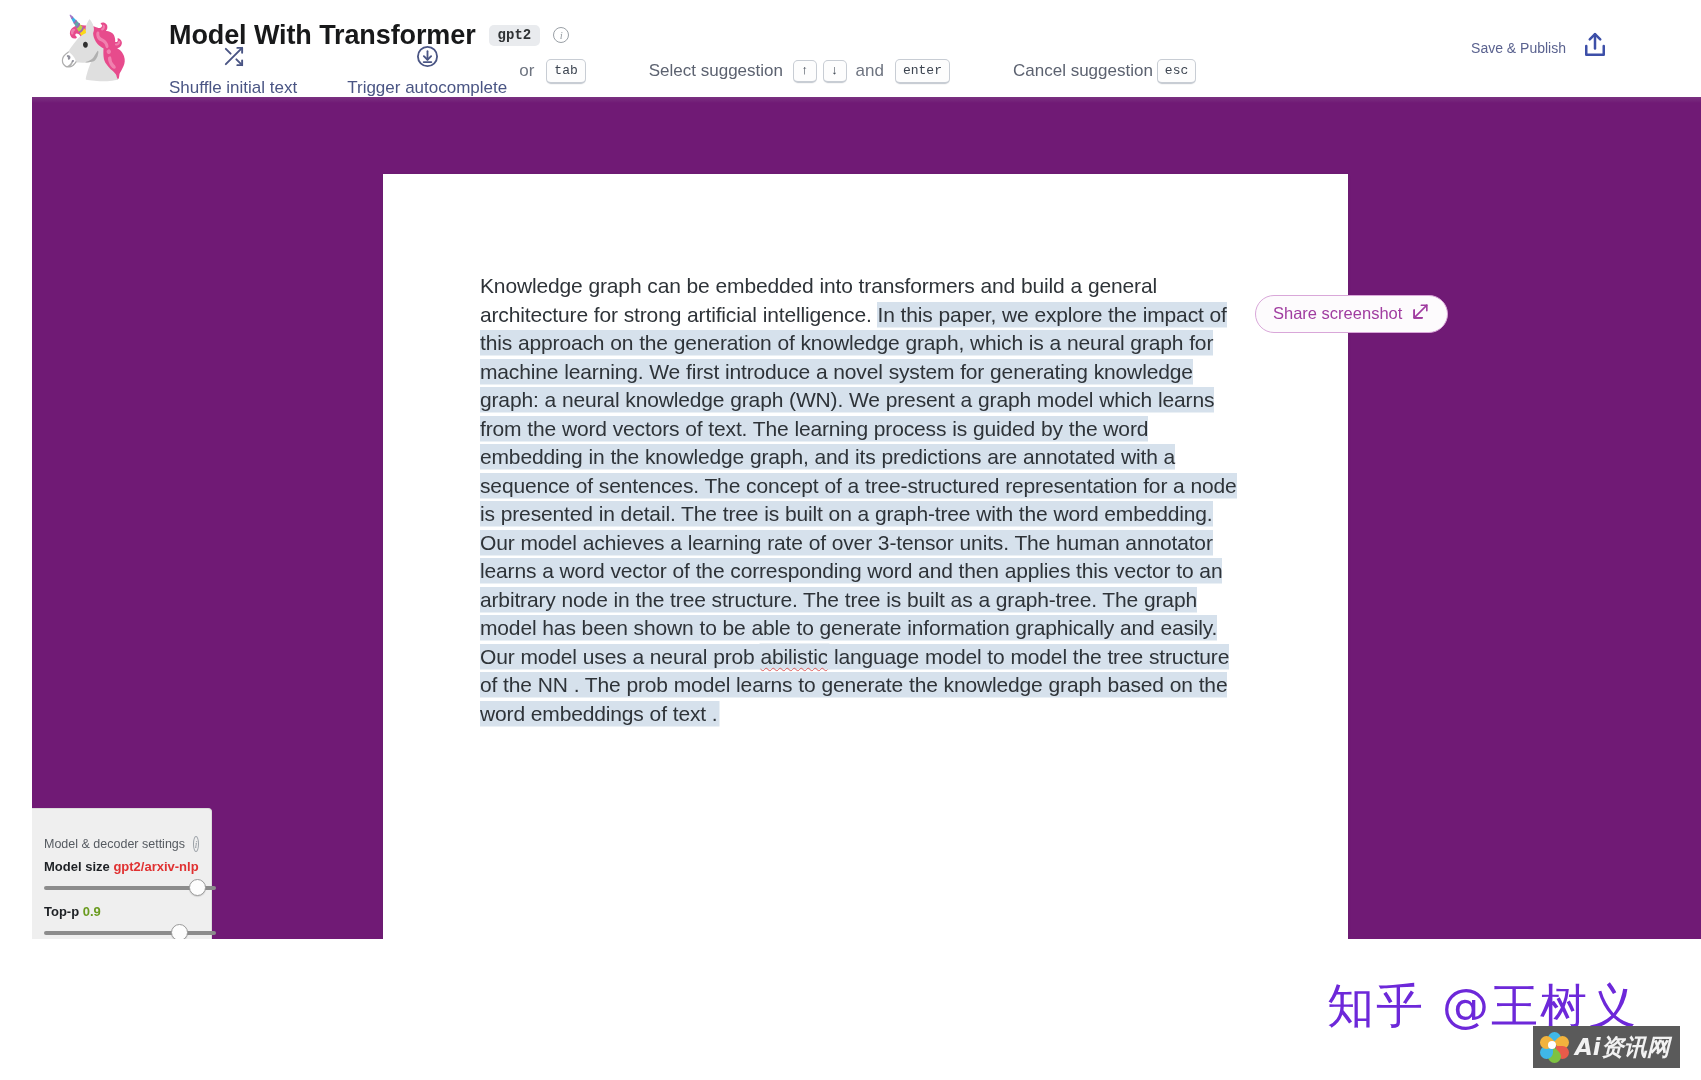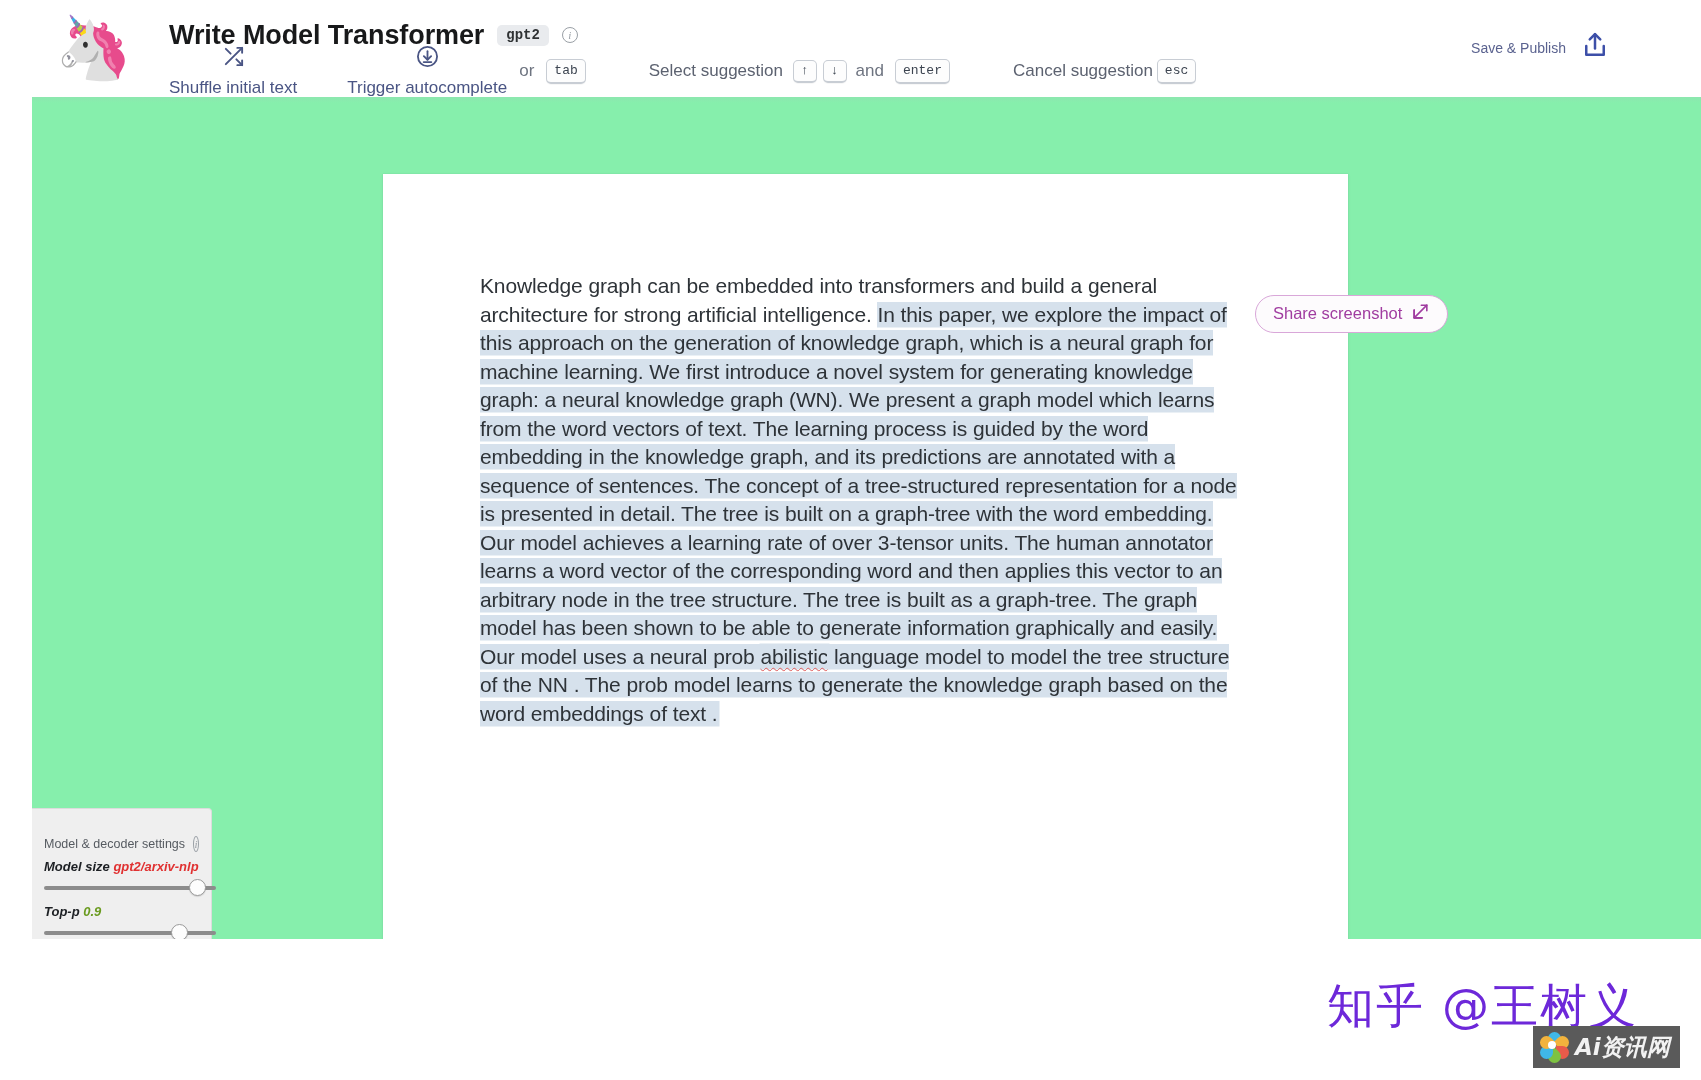--- a/index.html
+++ b/index.html
@@ -136,21 +136,21 @@
     background: linear-gradient(to bottom, rgba(180,185,195,0.20), rgba(180,185,195,0));
     z-index: 19;
   }
 
   
   #body-area {
     position: absolute;
     left: 32px; top: 97px;
     width: 1669px;
     height: 842px;
-    background: #86efac;
+    background: #701a75;
     overflow: hidden;
   }
 
   #editor-card {
     position: absolute;
     left: 351px; top: 77px;
     width: 965px;
     height: 906px;
     background: #ffffff;
     box-shadow: 0 1px 3px rgba(60,64,80,0.10), 0 0 1px rgba(60,64,80,0.18);
@@ -219,21 +219,20 @@
     color: #555a60;
     white-space: nowrap;
   }
   .setting-block { margin-top: 7px; }
   .setting-label {
     font-size: 13px;
     font-weight: bold;
     color: #1d2024;
     margin-bottom: 5px;
     white-space: nowrap;
-    font-style: italic;
   }
   .setting-value { font-weight: bold; }
   .v-red { color: #e03131; }
   .v-green { color: #6a9b1f; }
   .v-orange { color: #d98020; }
 
   .slider {
     position: relative;
     width: 172px;
     height: 18px;
@@ -297,21 +296,21 @@
 </style>
 </head>
 <body>
 
 <div id="header">
   <div id="header-inner">
 
     <div id="unicorn">🦄</div>
 
     <div id="title-row">
-      <span id="app-title">Write Model Transformer</span>
+      <span id="app-title">Model With Transformer</span>
       <span id="model-chip">gpt2</span>
       <span class="info-circle">i</span>
     </div>
 
     <div id="shortcut-row">
 
       <span class="sc-group icon-btn" style="margin-right:50px;">
         <span>
           <svg width="23" height="23" viewBox="0 0 24 24" fill="none" stroke="#4a5584" stroke-width="2" stroke-linecap="round" stroke-linejoin="round">
             <polyline points="16 3 21 3 21 8"></polyline>

